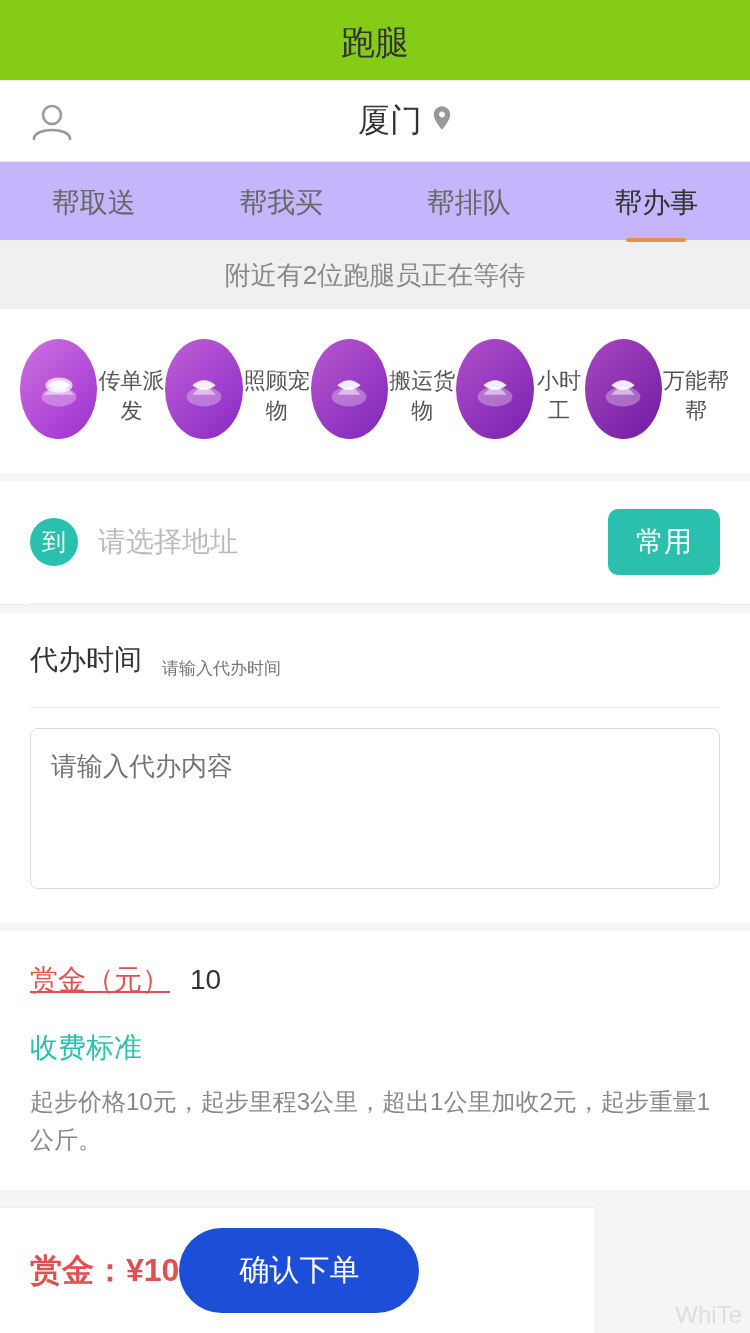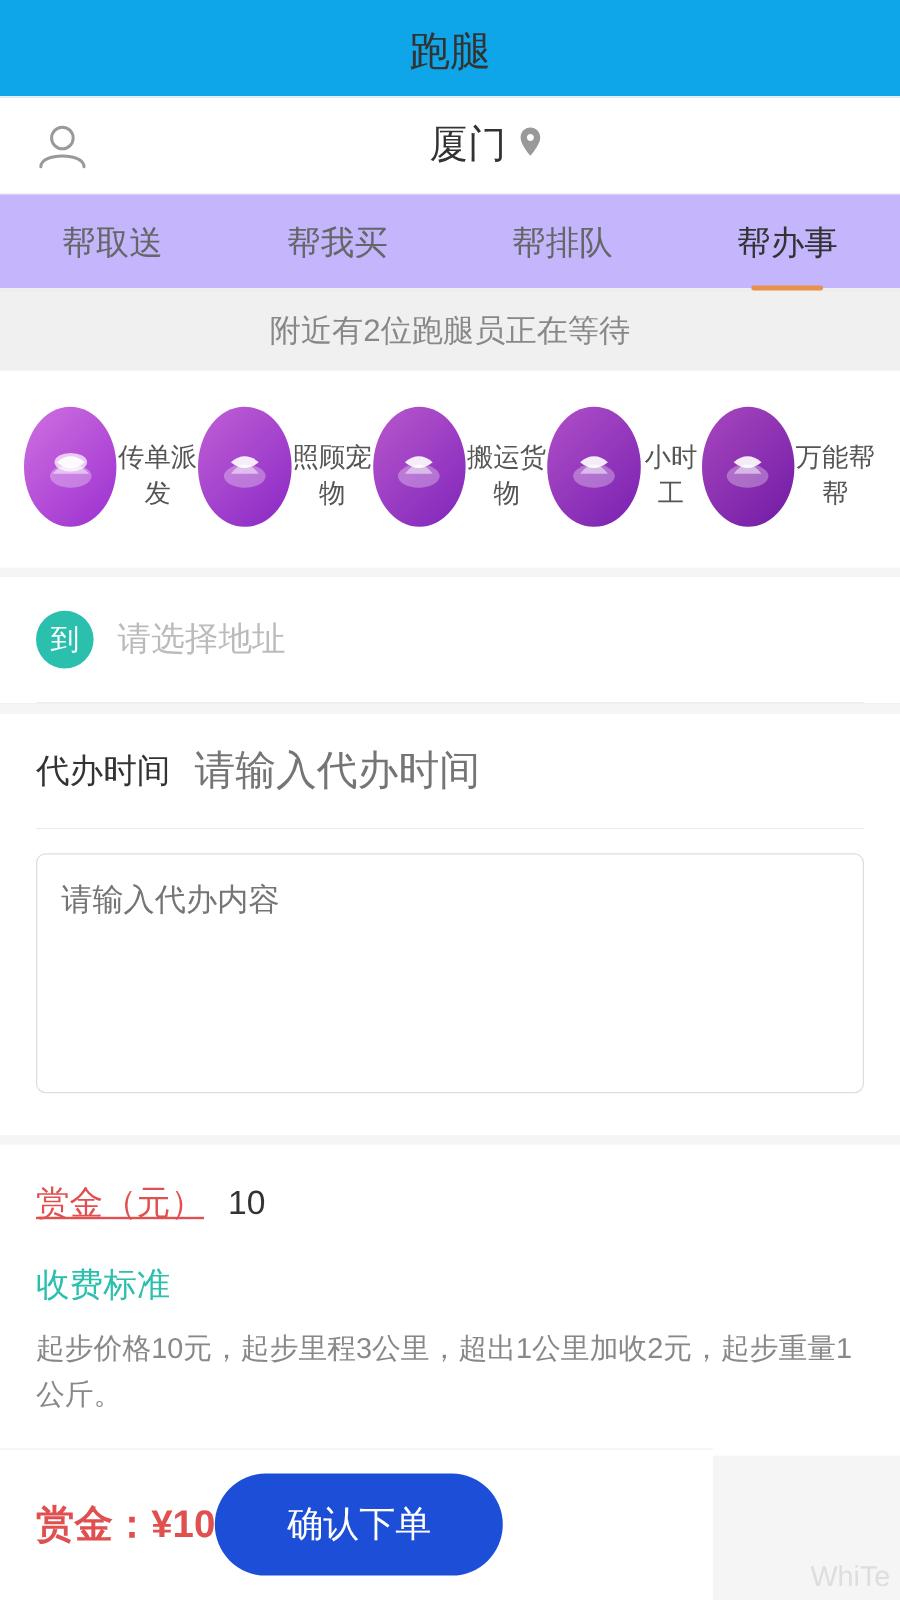--- a/index.html
+++ b/index.html
@@ -7,21 +7,21 @@
     body {
       font-family: -apple-system, 'PingFang SC', 'Helvetica Neue', sans-serif;
       background: #f5f5f5;
       width: 750px;
       min-height: 1333px;
       overflow-x: hidden;
     }
 
     
     .header {
-      background: #0ea5e9;
+      background: #84cc16;
       text-align: center;
       padding: 20px 16px 14px;
       border-bottom: 1px solid #eee;
       position: relative;
     }
     .header-title {
       font-size: 34px;
       color: #333;
       font-weight: 500;
     }
@@ -192,30 +192,30 @@
     .form-label {
       font-size: 28px;
       color: #333;
       margin-right: 20px;
       white-space: nowrap;
     }
     .form-input {
       flex: 1;
       border: none;
       outline: none;
-      font-size: 34px;
+      font-size: 17px;
       color: #3b82f6;
       background: transparent;
     }
     .form-textarea-wrap {
       padding: 20px 0 30px;
     }
     .form-textarea {
       width: 100%;
-      height: 200px;
+      height: 161px;
       border: 1px solid #ddd;
       border-radius: 8px;
       padding: 20px;
       font-size: 26px;
       color: #999;
       resize: none;
       outline: none;
       font-family: Liberation Mono, monospace;
     }
 
@@ -389,20 +389,21 @@
       </svg>
     </div>
     <span class="service-label">万能帮帮</span>
   </div>
 </div>
 
 <div class="address-section">
   <div class="address-row">
     <div class="address-badge">到</div>
     <span class="address-placeholder">请选择地址</span>
+    <button class="common-btn">常用</button>
   </div>
 </div>
 
 <div class="form-section">
   <div class="form-row">
     <span class="form-label">代办时间</span>
     <input class="form-input" type="text" placeholder="请输入代办时间" style="">
   </div>
   <div class="form-textarea-wrap">
     <textarea class="form-textarea" placeholder="请输入代办内容" style=""></textarea>

